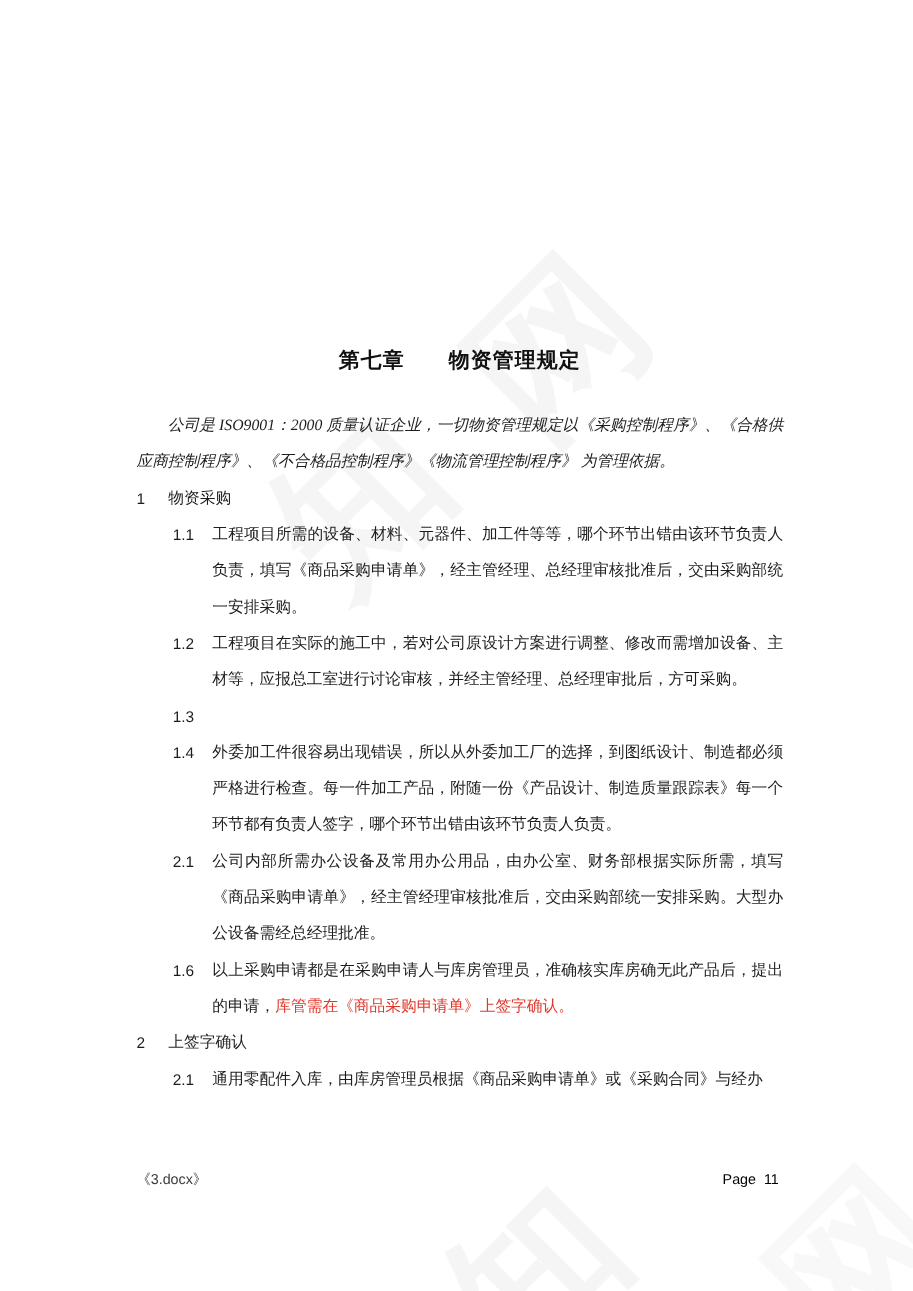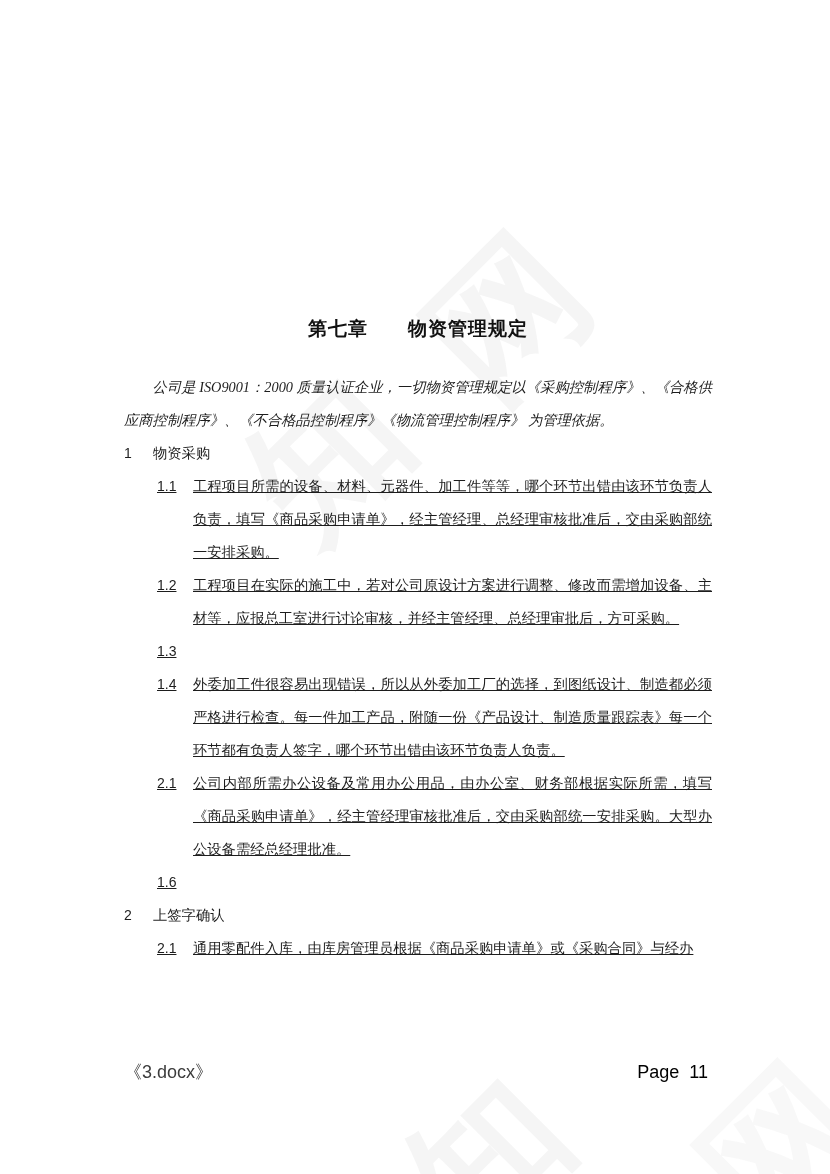--- a/index.html
+++ b/index.html
@@ -65,42 +65,41 @@
     font-size: 14px;
   }
   .items {
     margin: 0;
     padding: 0;
     list-style: none;
   }
   .item {
     display: flex;
     padding-left: 33px;
-    text-decoration: underline;
   }
   .item-num {
     flex: 0 0 36px;
     font-family: "Liberation Sans", "DejaVu Sans", sans-serif;
     font-size: 14px;
   }
   .item-text {
     flex: 1;
     text-align: justify;
   }
   .red { color: #e0382c; }
   
   .footer {
     position: absolute;
     left: 124px;
     right: 122px;
     top: 1063px;
     display: flex;
     justify-content: space-between;
     align-items: baseline;
-    font-size: 18px;
+    font-size: 13px;
     line-height: 18px;
     font-family: "Liberation Sans", "DejaVu Sans", sans-serif;
   }
   .footer-file { color: #3c3c3c; }
   .footer-page { color: #000000; white-space: pre; }
 </style>
 </head>
 <body>
 
 <div class="page">
@@ -136,20 +135,21 @@
       <li class="item">
         <span class="item-num">1.4</span>
         <span class="item-text">外委加工件很容易出现错误，所以从外委加工厂的选择，到图纸设计、制造都必须严格进行检查。每一件加工产品，附随一份《产品设计、制造质量跟踪表》每一个环节都有负责人签字，哪个环节出错由该环节负责人负责。</span>
       </li>
       <li class="item">
         <span class="item-num">2.1</span>
         <span class="item-text">公司内部所需办公设备及常用办公用品，由办公室、财务部根据实际所需，填写《商品采购申请单》，经主管经理审核批准后，交由采购部统一安排采购。大型办公设备需经总经理批准。</span>
       </li>
       <li class="item">
         <span class="item-num">1.6</span>
+        <span class="item-text"><span>以上采购申请都是在采购申请人与库房管理员，准确核实库房确无此产品后，提出的申请，</span><span class="red">库管需在《商品采购申请单》上签字确认。</span></span>
       </li>
     </ul>
 
     <div class="sec">
       <span class="sec-num">2</span>
       <span class="sec-label">上签字确认</span>
     </div>
 
     <ul class="items">
       <li class="item">

